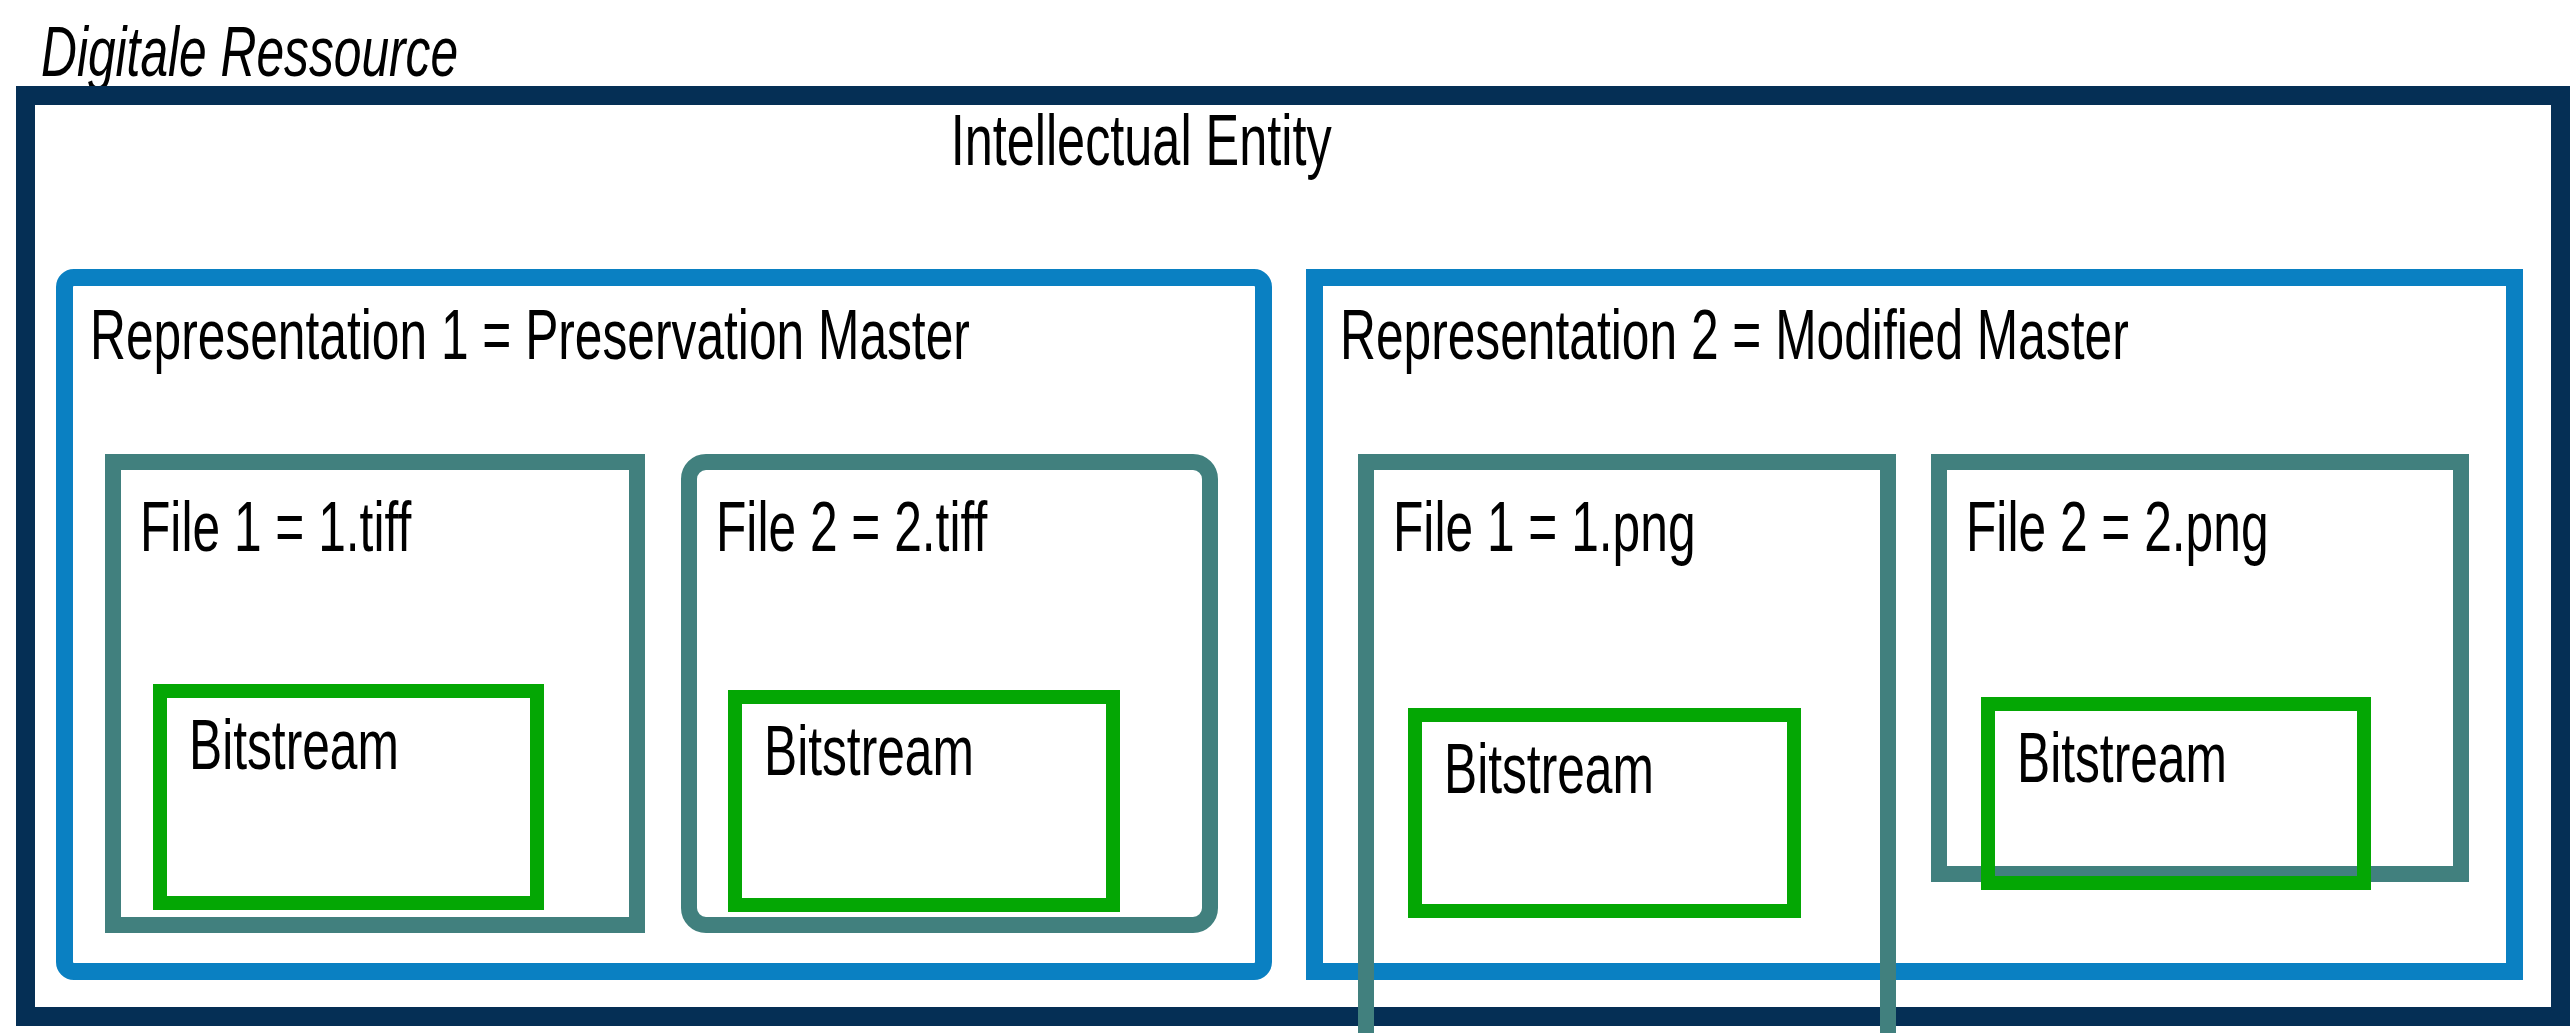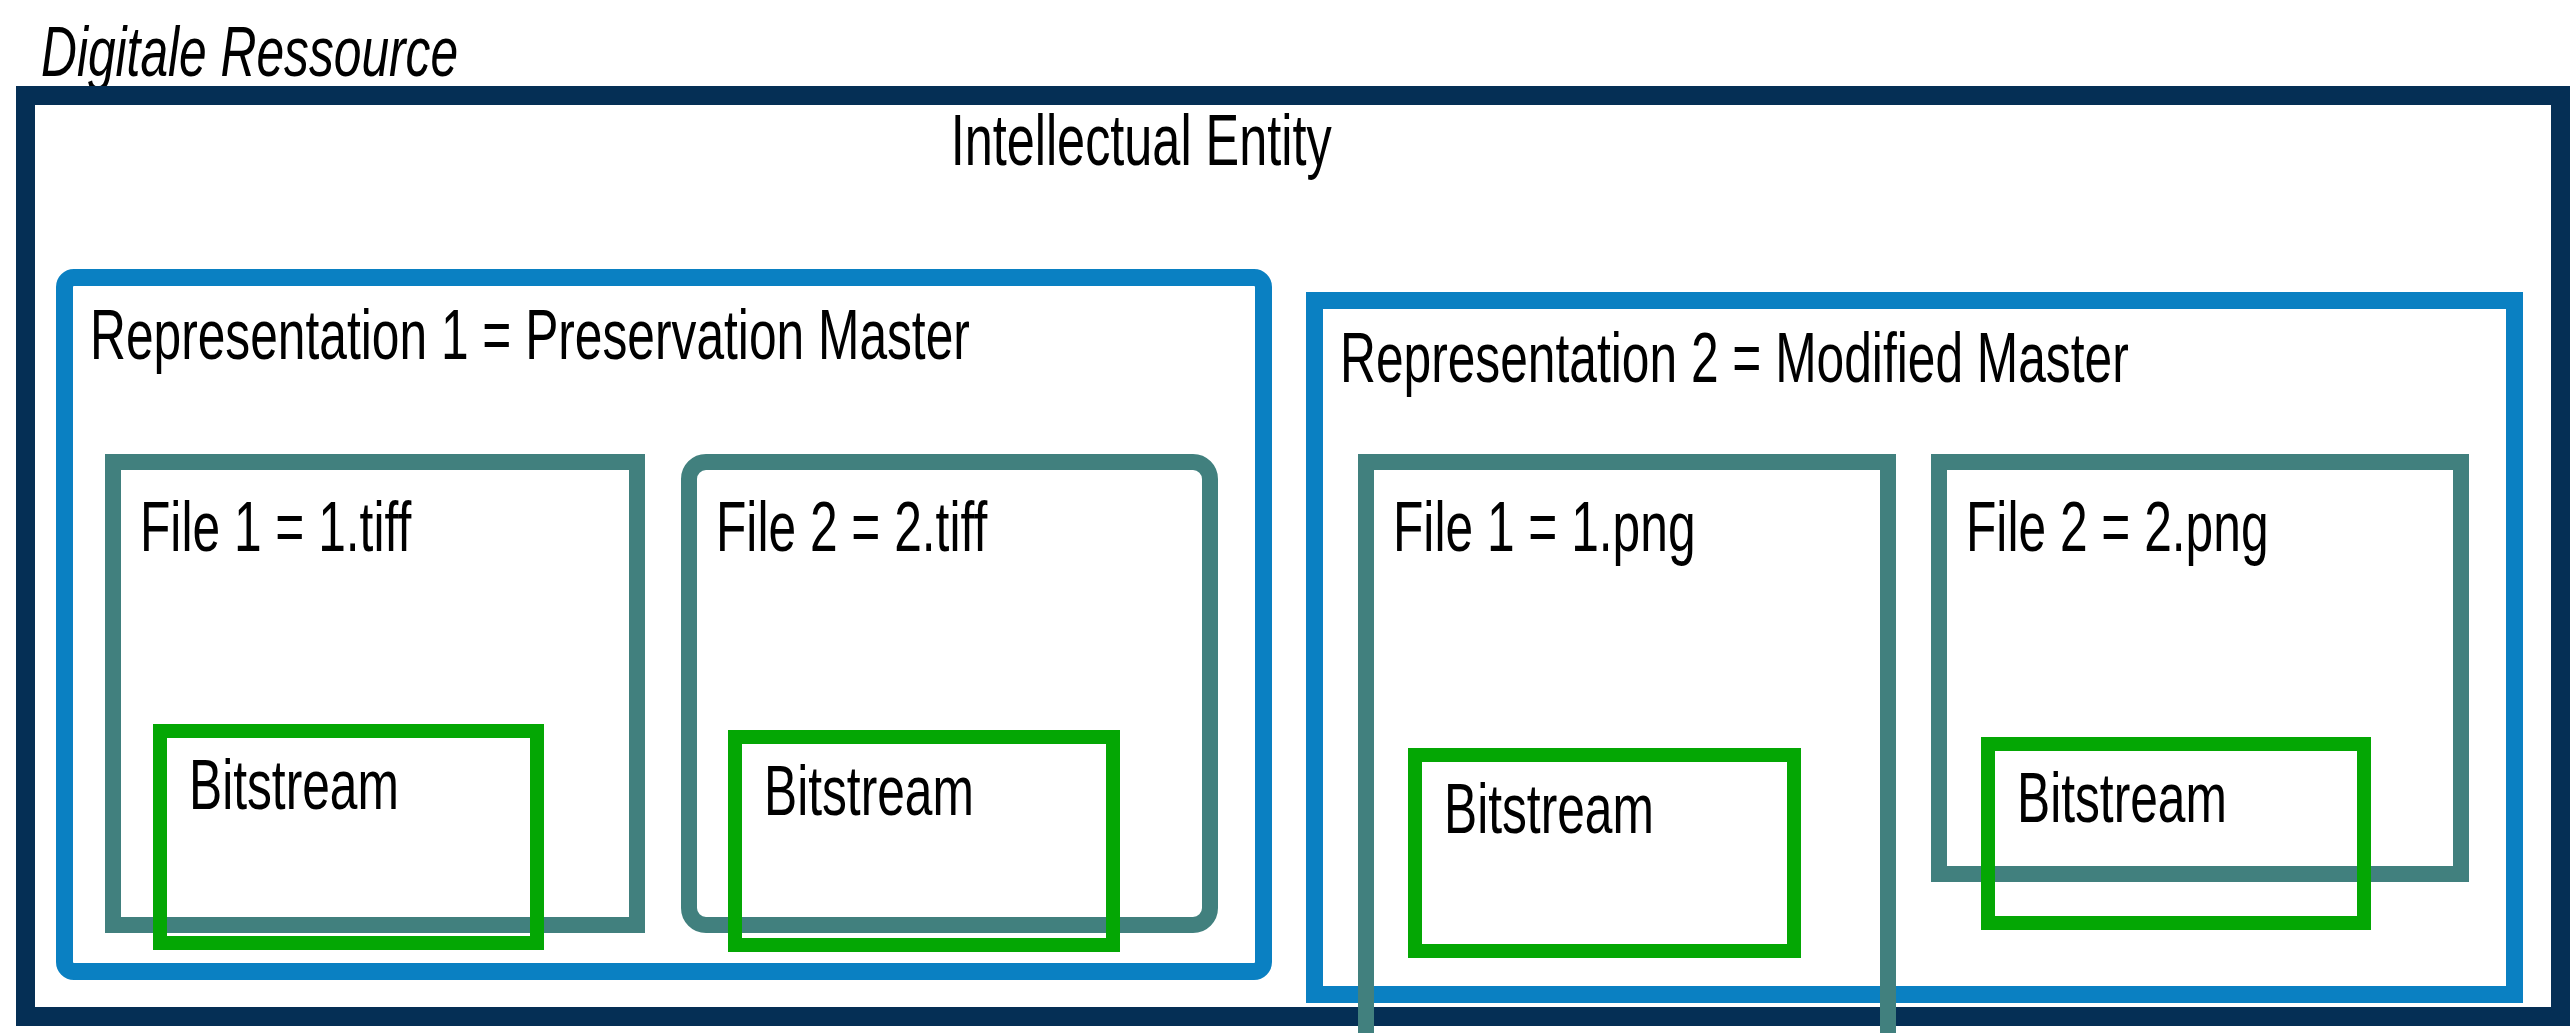--- a/index.html
+++ b/index.html
@@ -53,21 +53,21 @@
   }
   .entity-title-wrap .txt {
     font-size: 72px;
     transform-origin: 50% 0;
   }
   
   .rep {
     border: 17px solid #0a80c2;
   }
   .rep1 { left: 56px;   top: 269px; width: 1216px; height: 711px; border-radius: 18px; }
-  .rep2 { left: 1306px; top: 269px; width: 1217px; height: 711px; margin-top: 23px; }
+  .rep2 { left: 1306px; top: 269px; width: 1217px; height: 711px; }
   .rep-label {
     position: absolute;
     left: 17px;
     top: 8.6px;
   }
   
   .file {
     border: 16.4px solid #41807e;
   }
   .file1 { left: 105px;  top: 454px; width: 540px; height: 479px; }
@@ -75,21 +75,20 @@
   .file3 { left: 1358px; top: 454px; width: 538px; height: 596px; }
   .file4 { left: 1931px; top: 454px; width: 538px; height: 428px; }
   .file-label {
     position: absolute;
     left: 19px;
     top: 17px;
   }
   
   .bit {
     border: 14.6px solid #04a704;
-    margin-top: 40px;
   }
   .bit1 { left: 153px;  top: 684px; width: 391px; height: 226px; }
   .bit2 { left: 728px;  top: 690px; width: 392px; height: 222px; }
   .bit3 { left: 1408px; top: 708px; width: 393px; height: 210px; }
   .bit4 { left: 1981px; top: 697px; width: 390px; height: 193px; }
   .bit-label {
     position: absolute;
     left: 22.4px;
     top: 6.9px;
   }

